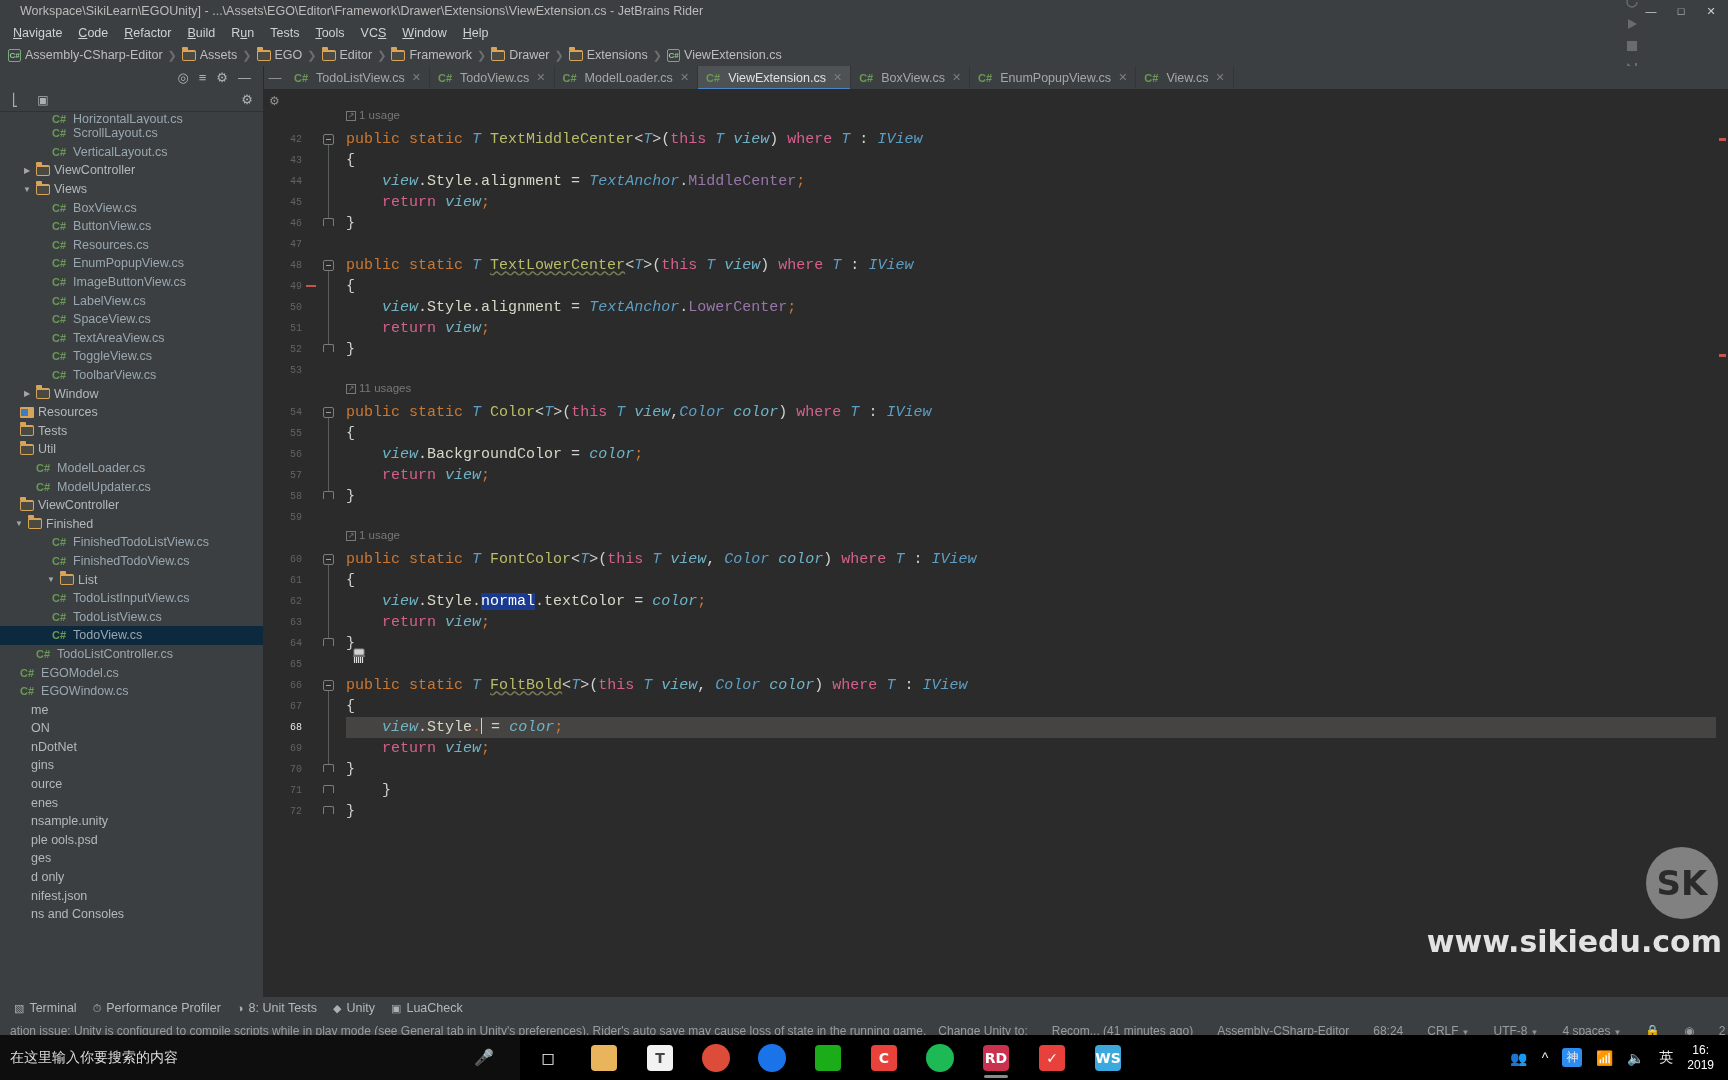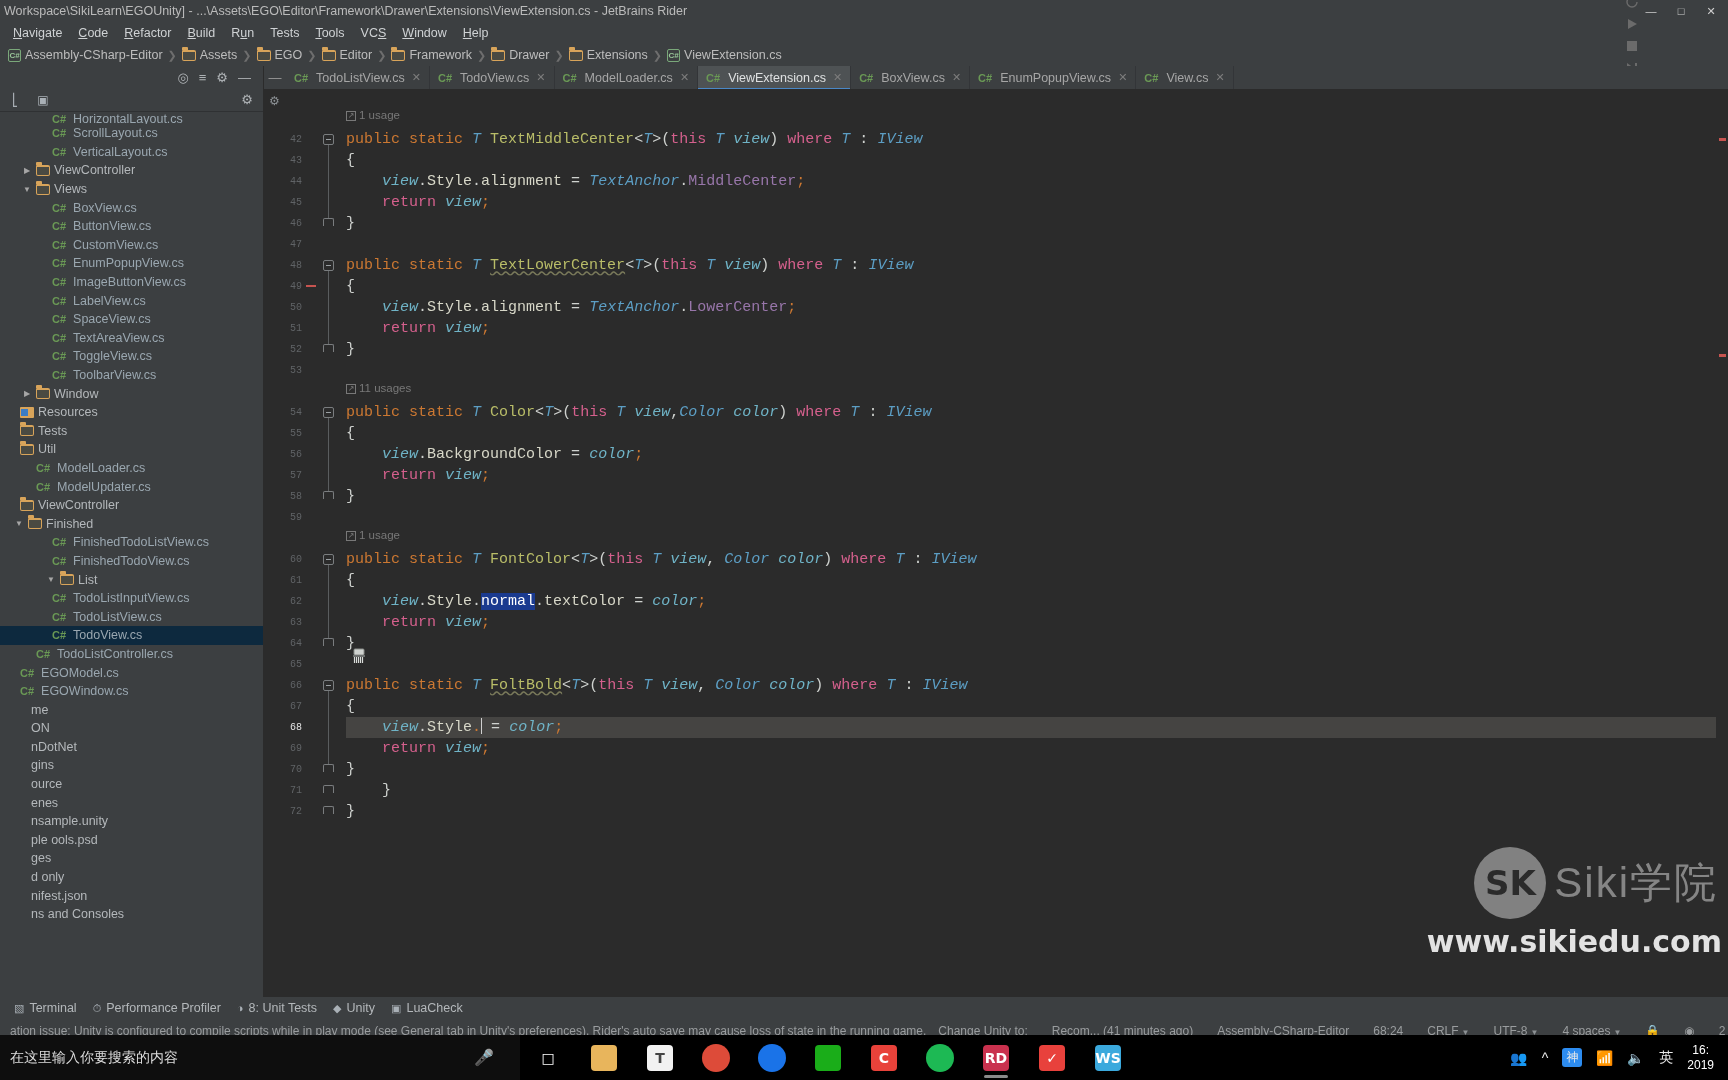--- a/index.html
+++ b/index.html
@@ -7,21 +7,21 @@
     width:1728px; height:1080px; overflow:hidden;
     background:#3c3f41;
     font-family:"Liberation Sans", sans-serif;
     -webkit-font-smoothing:antialiased;
   }
   .app{ position:relative; width:1728px; height:1080px; background:#3c3f41; }
 
   
   .titlebar{
     height:22px; background:#3c3f41; color:#bbbbbb;
-    font-size:12.5px; line-height:22px; padding-left:4px;
+    font-size:12.5px; line-height:22px; padding-left:20px;
     display:flex; align-items:center; white-space:nowrap; overflow:hidden;
   }
   .titlebar .ttl{ flex:0 0 auto; }
   .winbtns{ margin-left:auto; display:flex; gap:0; padding-right:2px; }
   .winbtn{ width:30px; height:22px; color:#cfcfcf; font-size:11px; text-align:center; line-height:22px; }
 
   
   .menubar{
     height:22px; background:#3c3f41; display:flex; align-items:center;
     padding-left:6px; gap:2px;
@@ -424,21 +424,21 @@
             <span class="lbl cs-lbl">BoxView.cs</span>
           </div>
           <div class="row" style="padding-left: 36px;">
             <span class="arrow"></span>
             <span class="cs-tag" style="margin-left: 2px;">C#</span>
             <span class="lbl cs-lbl">ButtonView.cs</span>
           </div>
           <div class="row" style="padding-left: 36px;">
             <span class="arrow"></span>
             <span class="cs-tag" style="margin-left: 2px;">C#</span>
-            <span class="lbl cs-lbl">CustomView.cs</span>
+            <span class="lbl cs-lbl">Resources.cs</span>
           </div>
           <div class="row" style="padding-left: 36px;">
             <span class="arrow"></span>
             <span class="cs-tag" style="margin-left: 2px;">C#</span>
             <span class="lbl cs-lbl">EnumPopupView.cs</span>
           </div>
           <div class="row" style="padding-left: 36px;">
             <span class="arrow"></span>
             <span class="cs-tag" style="margin-left: 2px;">C#</span>
             <span class="lbl cs-lbl">ImageButtonView.cs</span>
@@ -730,21 +730,20 @@
           </div>
         <div class="codecol" id="codecol" style="position: relative; z-index: 2;"><div class="ln hint"><span class="ha">↗</span>1 usage</div><div class="ln"><span class="kw">public</span> <span class="kw">static</span> <span class="typ">T</span> <span class="mname">TextMiddleCenter</span><span class="punc">&lt;</span><span class="typ">T</span><span class="punc">&gt;(</span><span class="kw2">this</span> <span class="typ">T</span> <span class="ident">view</span><span class="punc">)</span> <span class="kw2">where</span> <span class="typ">T</span> <span class="punc">:</span> <span class="typ">IView</span></div><div class="ln"><span class="punc">{</span></div><div class="ln">    <span class="ident">view</span><span class="punc">.</span><span class="prop">Style</span><span class="punc">.</span><span class="prop">alignment</span> <span class="punc">=</span> <span class="typ">TextAnchor</span><span class="punc">.</span><span class="enumv">MiddleCenter</span><span class="semi">;</span></div><div class="ln">    <span class="kw2">return</span> <span class="ident">view</span><span class="semi">;</span></div><div class="ln"><span class="punc">}</span></div><div class="ln">&nbsp;</div><div class="ln"><span class="kw">public</span> <span class="kw">static</span> <span class="typ">T</span> <span class="mname warnu">TextLowerCenter</span><span class="punc">&lt;</span><span class="typ">T</span><span class="punc">&gt;(</span><span class="kw2">this</span> <span class="typ">T</span> <span class="ident">view</span><span class="punc">)</span> <span class="kw2">where</span> <span class="typ">T</span> <span class="punc">:</span> <span class="typ">IView</span></div><div class="ln"><span class="punc">{</span></div><div class="ln">    <span class="ident">view</span><span class="punc">.</span><span class="prop">Style</span><span class="punc">.</span><span class="prop">alignment</span> <span class="punc">=</span> <span class="typ">TextAnchor</span><span class="punc">.</span><span class="enumv">LowerCenter</span><span class="semi">;</span></div><div class="ln">    <span class="kw2">return</span> <span class="ident">view</span><span class="semi">;</span></div><div class="ln"><span class="punc">}</span></div><div class="ln">&nbsp;</div><div class="ln hint"><span class="ha">↗</span>11 usages</div><div class="ln"><span class="kw">public</span> <span class="kw">static</span> <span class="typ">T</span> <span class="mname">Color</span><span class="punc">&lt;</span><span class="typ">T</span><span class="punc">&gt;(</span><span class="kw2">this</span> <span class="typ">T</span> <span class="ident">view</span><span class="punc">,</span><span class="typ">Color</span> <span class="ident">color</span><span class="punc">)</span> <span class="kw2">where</span> <span class="typ">T</span> <span class="punc">:</span> <span class="typ">IView</span></div><div class="ln"><span class="punc">{</span></div><div class="ln">    <span class="ident">view</span><span class="punc">.</span><span class="prop">BackgroundColor</span> <span class="punc">=</span> <span class="ident">color</span><span class="semi">;</span></div><div class="ln">    <span class="kw2">return</span> <span class="ident">view</span><span class="semi">;</span></div><div class="ln"><span class="punc">}</span></div><div class="ln">&nbsp;</div><div class="ln hint"><span class="ha">↗</span>1 usage</div><div class="ln"><span class="kw">public</span> <span class="kw">static</span> <span class="typ">T</span> <span class="mname">FontColor</span><span class="punc">&lt;</span><span class="typ">T</span><span class="punc">&gt;(</span><span class="kw2">this</span> <span class="typ">T</span> <span class="ident">view</span><span class="punc">,</span> <span class="typ">Color</span> <span class="ident">color</span><span class="punc">)</span> <span class="kw2">where</span> <span class="typ">T</span> <span class="punc">:</span> <span class="typ">IView</span></div><div class="ln"><span class="punc">{</span></div><div class="ln">    <span class="ident">view</span><span class="punc">.</span><span class="prop">Style</span><span class="punc">.</span><span class="selhl">normal</span><span class="punc">.</span><span class="prop">textColor</span> <span class="punc">=</span> <span class="ident">color</span><span class="semi">;</span></div><div class="ln">    <span class="kw2">return</span> <span class="ident">view</span><span class="semi">;</span></div><div class="ln"><span class="punc">}</span></div><div class="ln">&nbsp;</div><div class="ln"><span class="kw">public</span> <span class="kw">static</span> <span class="typ">T</span> <span class="mname warnu">FoltBold</span><span class="punc">&lt;</span><span class="typ">T</span><span class="punc">&gt;(</span><span class="kw2">this</span> <span class="typ">T</span> <span class="ident">view</span><span class="punc">,</span> <span class="typ">Color</span> <span class="ident">color</span><span class="punc">)</span> <span class="kw2">where</span> <span class="typ">T</span> <span class="punc">:</span> <span class="typ">IView</span></div><div class="ln"><span class="punc">{</span></div><div class="ln">    <span class="ident">view</span><span class="punc">.</span><span class="prop">Style</span><span class="semi">.</span><span class="caret"></span> <span class="punc">=</span> <span class="ident">color</span><span class="semi">;</span></div><div class="ln">    <span class="kw2">return</span> <span class="ident">view</span><span class="semi">;</span></div><div class="ln"><span class="punc">}</span></div><div class="ln">    <span class="punc">}</span></div><div class="ln"><span class="punc">}</span></div></div>
 
         <div class="rightbar">
           <div class="rb-mark" style="top:24px;background:#c75450;"></div>
           <div class="rb-mark" style="top:240px;background:#c75450;"></div>
         </div>
 
         <div class="watermark">
           <span class="wm-circle">SK</span>
-          <span class="wm-txt">Siki学院</span>
         </div>
         <div class="wm-url">www.sikiedu.com</div>
       </div>
     </div>
   </div>
 
   <div class="toolbar-bottom">
     <span class="tw">
       <span class="g">▧</span>
       <span>Terminal</span>

